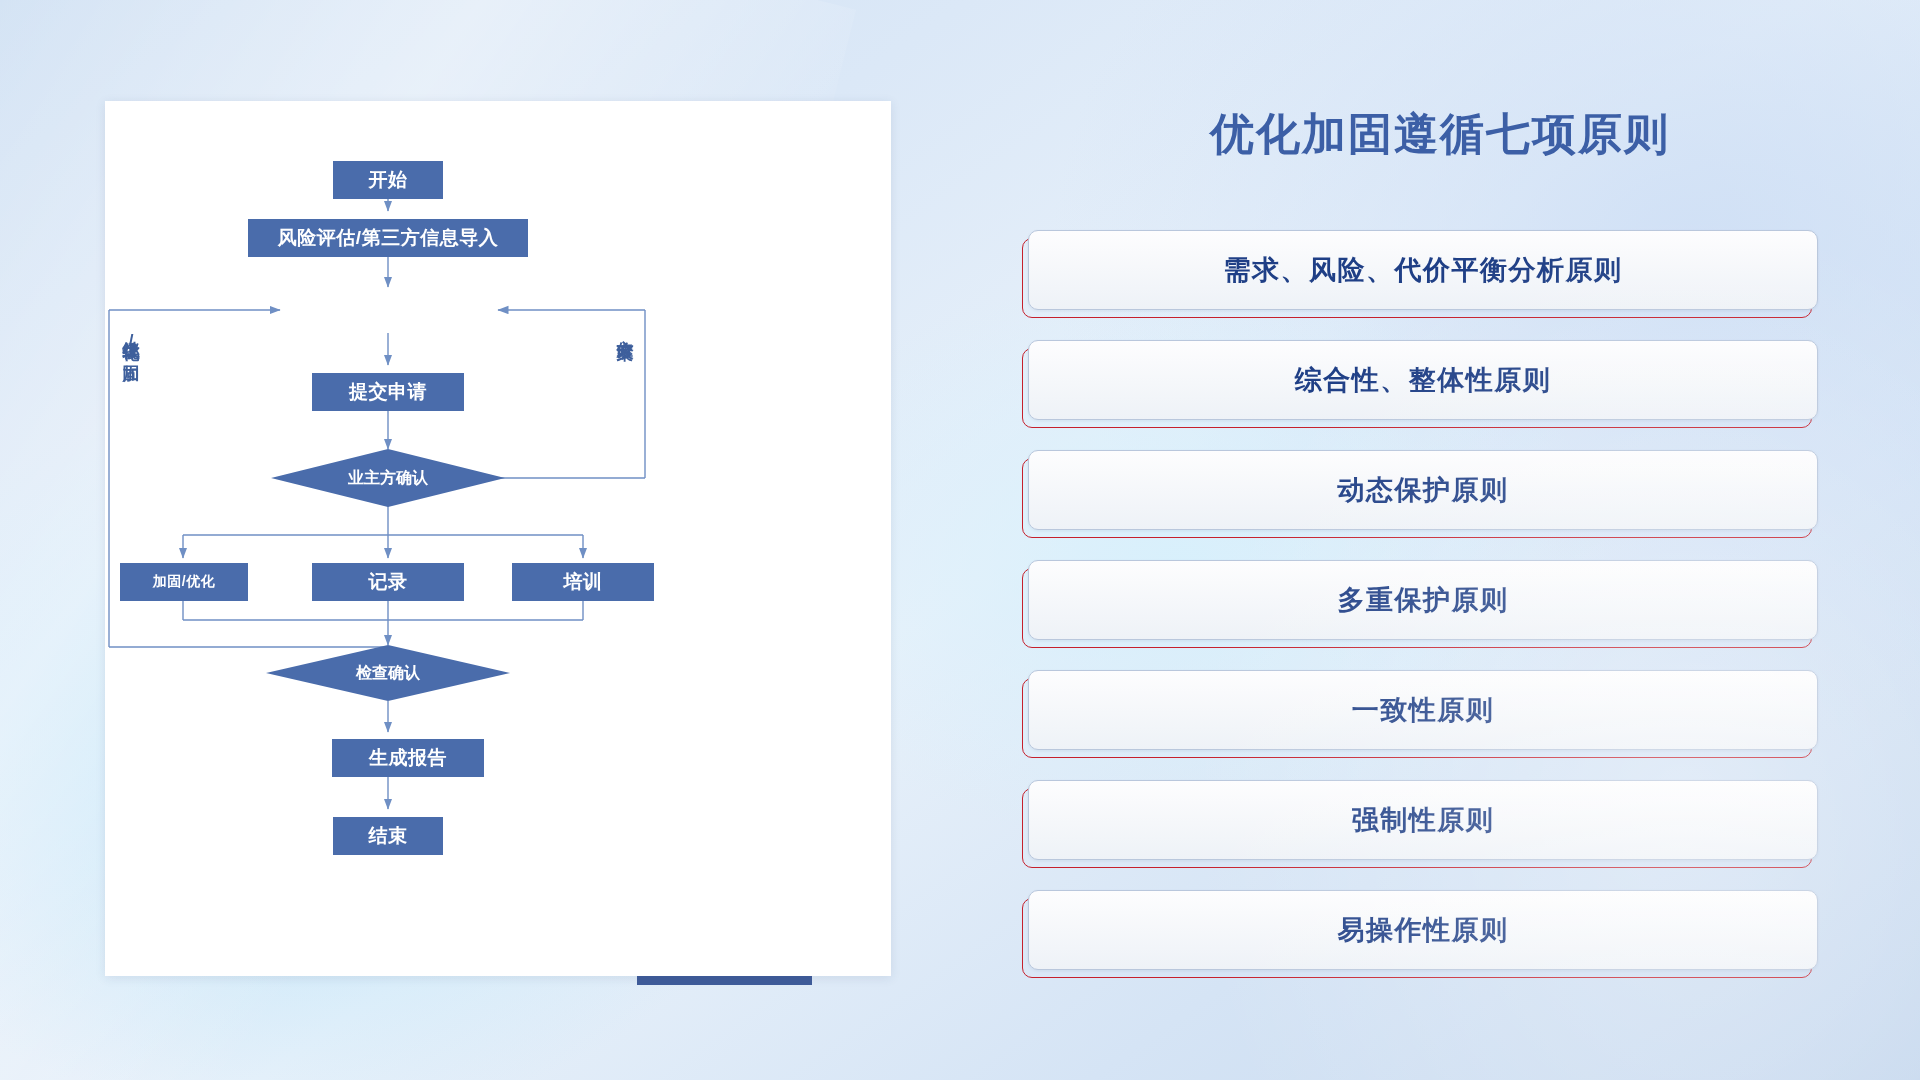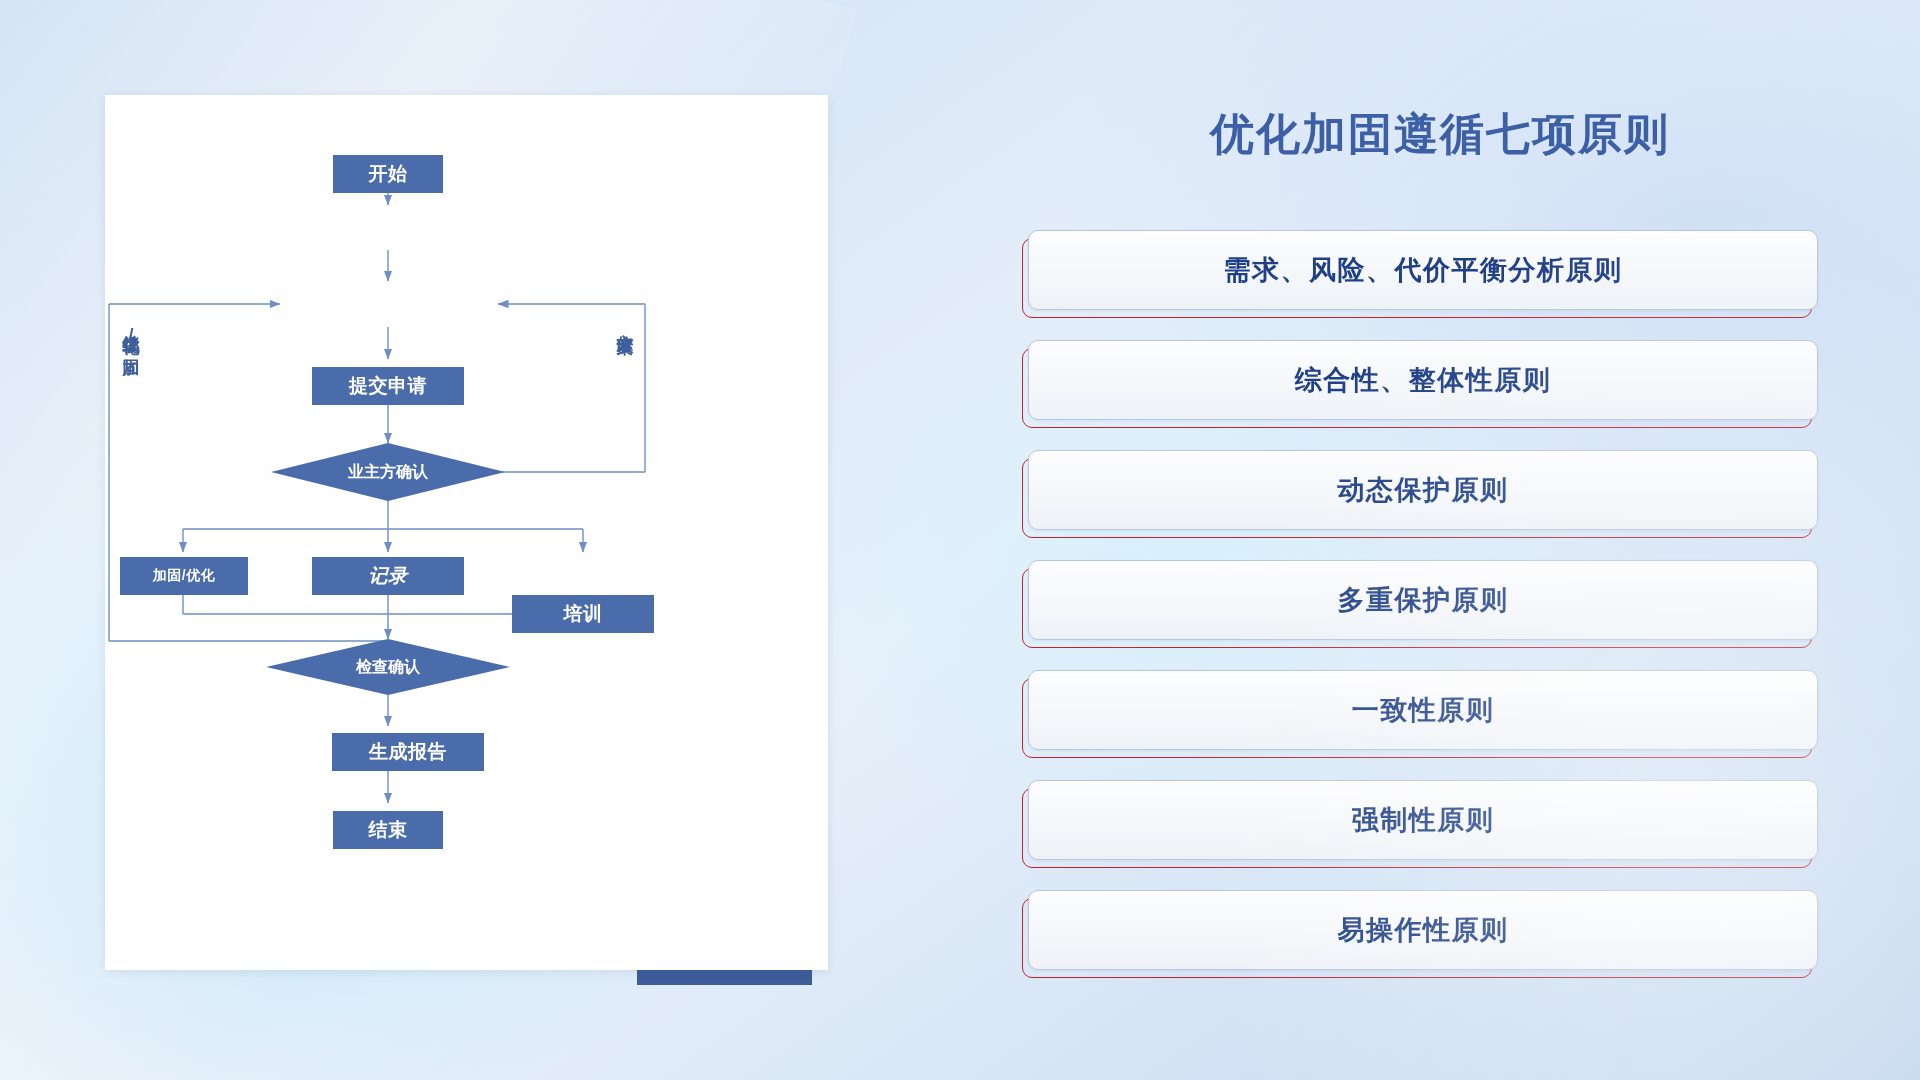--- a/index.html
+++ b/index.html
@@ -46,22 +46,22 @@
     left: 637px;
     top: 745px;
     width: 175px;
     height: 240px;
     background: #3f5c9a;
     z-index: 1;
   }
   .flow-card {
     position: absolute;
     left: 105px;
-    top: 95px;
-    width: 723px;
+    top: 101px;
+    width: 786px;
     height: 875px;
     background: #ffffff;
     z-index: 2;
     box-shadow: 0 2px 10px rgba(40,60,100,0.10);
   }
   .flow-svg { position: absolute; left: 0; top: 0; }
 
   .node {
     position: absolute;
     background: #4a6cab;
@@ -204,31 +204,32 @@
         <line x1="540" y1="209" x2="393" y2="209" marker-end="url(#arrow)"></line>
       </g>
 
       <polygon points="283,348 400,377 283,406 166,377" fill="#4a6cab"></polygon>
 
       <polygon points="283,544 405,572 283,600 161,572" fill="#4a6cab"></polygon>
     </svg>
 
     <div class="node" style="left:228px; top:60px; width:110px; height:38px;">开始</div>
 
+    <div class="node" style="left:143px; top:118px; width:280px; height:38px;">风险评估/第三方信息导入</div>
 
 
     <div class="node" style="left:207px; top:272px; width:152px; height:38px;">提交申请</div>
 
     <div class="diamond-label" style="left:203px; top:362px; width:160px; height:30px;">业主方确认</div>
 
     <div class="node narrow" style="left:15px; top:462px; width:128px; height:38px;">加固/优化</div>
 
-    <div class="node" style="left:207px; top:462px; width:152px; height:38px;font-style:italic;">记录</div>
-
-    <div class="node" style="left:407px; top:462px; width:142px; height:38px;margin-top:38px;">培训</div>
+    <div class="node" style="left:207px; top:462px; width:152px; height:38px;">记录</div>
+
+    <div class="node" style="left:407px; top:462px; width:142px; height:38px;">培训</div>
 
     <div class="diamond-label" style="left:203px; top:557px; width:160px; height:30px;">检查确认</div>
 
     <div class="node" style="left:207px; top:638px; width:152px; height:38px;margin-left:20px;">生成报告</div>
 
     <div class="node" style="left:228px; top:716px; width:110px; height:38px;">结束</div>
 
     <div class="side-label" style="left:16px; top:226px; height:140px;">继续优化/加固</div>
 
     <div class="side-label" style="left:510px; top:226px; height:110px;">方案修改</div>

